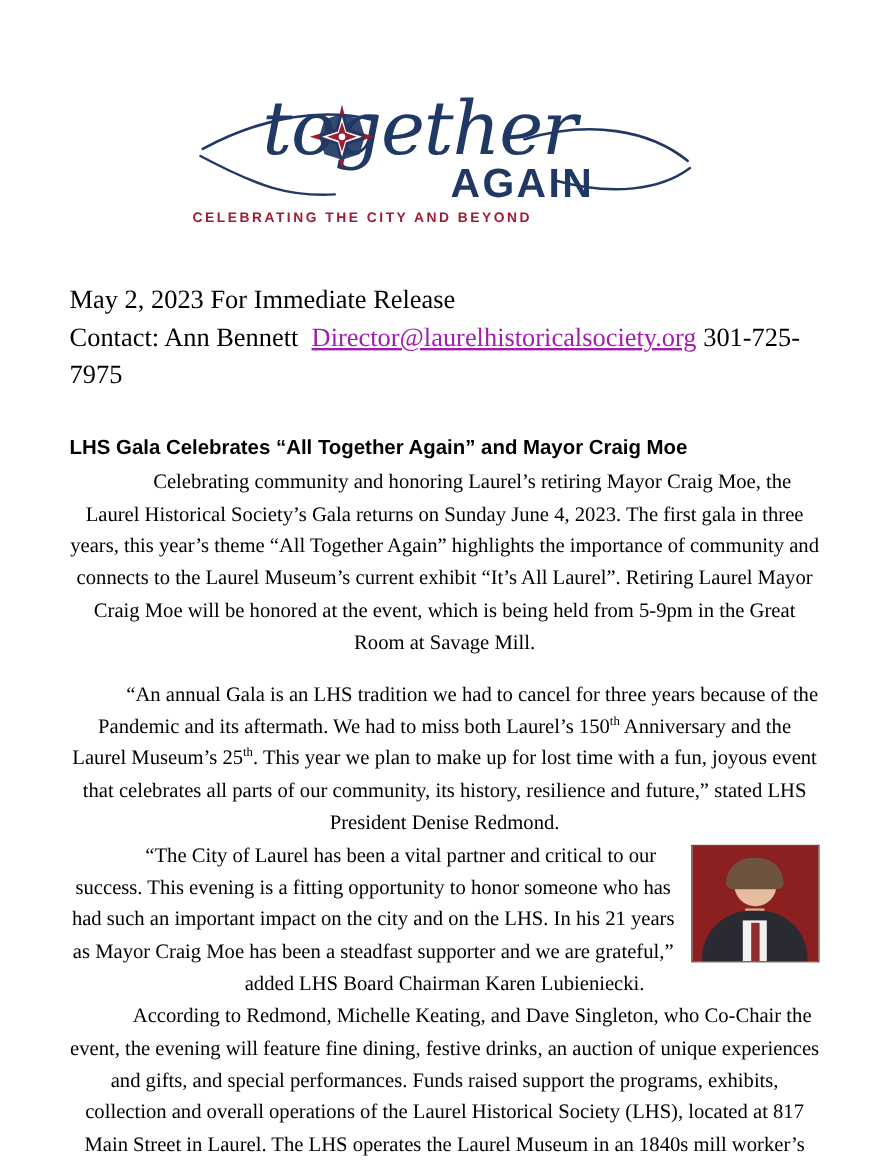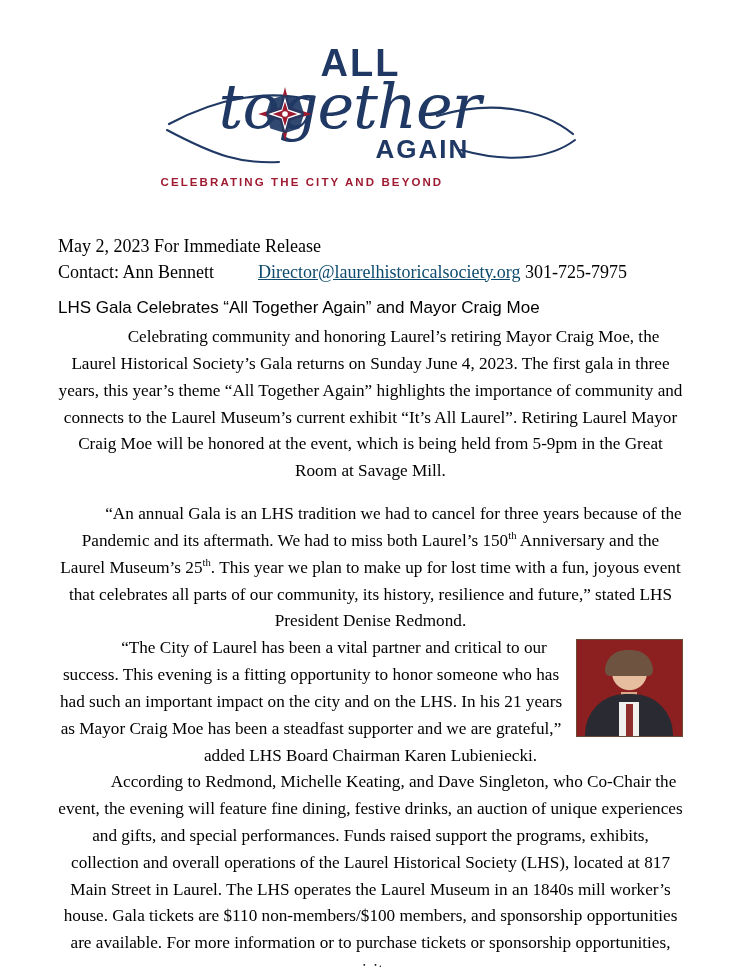--- a/index.html
+++ b/index.html
@@ -53,21 +53,21 @@
     font-size: 62px;
     color: #1f3864;
     letter-spacing: -1px;
   }
   .logo-again {
     position: absolute;
     left: 215px;
     top: 86px;
     font-family: "Liberation Sans", sans-serif;
     font-weight: bold;
-    font-size: 26px;
+    font-size: 34px;
     letter-spacing: 2px;
     color: #1f3864;
   }
   .logo-tagline {
     position: absolute;
     left: 0;
     right: 0;
     top: 128px;
     font-family: "Liberation Sans", sans-serif;
     font-weight: bold;
@@ -86,34 +86,33 @@
     position: absolute;
     left: 0;
     top: 30px;
     width: 420px;
     height: 110px;
     pointer-events: none;
   }
 
   
   .meta {
-    font-size: 18px;
+    font-size: 22px;
     line-height: 1.42;
     margin-top: 6px;
   }
   .meta a, .link {
-    color: #0c4a6e;
+    color: #a21caf;
     text-decoration: underline;
-    margin-left: 35px;
   }
   .headline {
     font-family: "Liberation Sans", sans-serif;
-    font-weight: normal;
+    font-weight: bold;
     font-size: 17px;
-    margin-top: 13px;
+    margin-top: 35px;
     margin-bottom: 6px;
   }
   p.body {
     font-size: 17.2px;
     line-height: 1.56;
     margin: 0;
     text-align: center;
     text-indent: 46px;
   }
   p.body + p.body { margin-top: 16px; }
@@ -174,21 +173,20 @@
 
   <div class="logo-block">
     <div class="logo-inner">
       <svg class="swash" viewBox="0 0 420 110">
         <path d="M8 46 C 60 18, 110 12, 150 22" stroke="#1f3864" stroke-width="2.2" fill="none" stroke-linecap="round"></path>
         <path d="M6 52 C 55 78, 80 86, 118 84" stroke="#1f3864" stroke-width="2" fill="none" stroke-linecap="round"></path>
         <path d="M276 38 C 330 22, 380 30, 412 56" stroke="#1f3864" stroke-width="2.2" fill="none" stroke-linecap="round"></path>
         <path d="M300 72 C 350 86, 390 80, 414 62" stroke="#1f3864" stroke-width="2" fill="none" stroke-linecap="round"></path>
       </svg>
 
-      <div class="logo-all">ALL</div>
       <div class="logo-together">together</div>
       <div class="logo-again">AGAIN</div>
 
       <svg class="logo-star" viewBox="0 0 100 100">
         <g transform="translate(50,50)">
           <path d="M0,-48 L9,-12 L48,0 L9,12 L0,48 L-9,12 L-48,0 L-9,-12 Z" fill="#9e1b32"></path>
           <path d="M0,-34 L26,-26 L34,0 L26,26 L0,34 L-26,26 L-34,0 L-26,-26 Z" fill="#1f3864" opacity="0.92"></path>
           <path d="M0,-30 L6,-8 L30,0 L6,8 L0,30 L-6,8 L-30,0 L-6,-8 Z" fill="#ffffff"></path>
           <path d="M0,-22 L5,-6 L22,0 L5,6 L0,22 L-5,6 L-22,0 L-5,-6 Z" fill="#9e1b32"></path>
           <circle cx="0" cy="0" r="5" fill="#ffffff"></circle>

